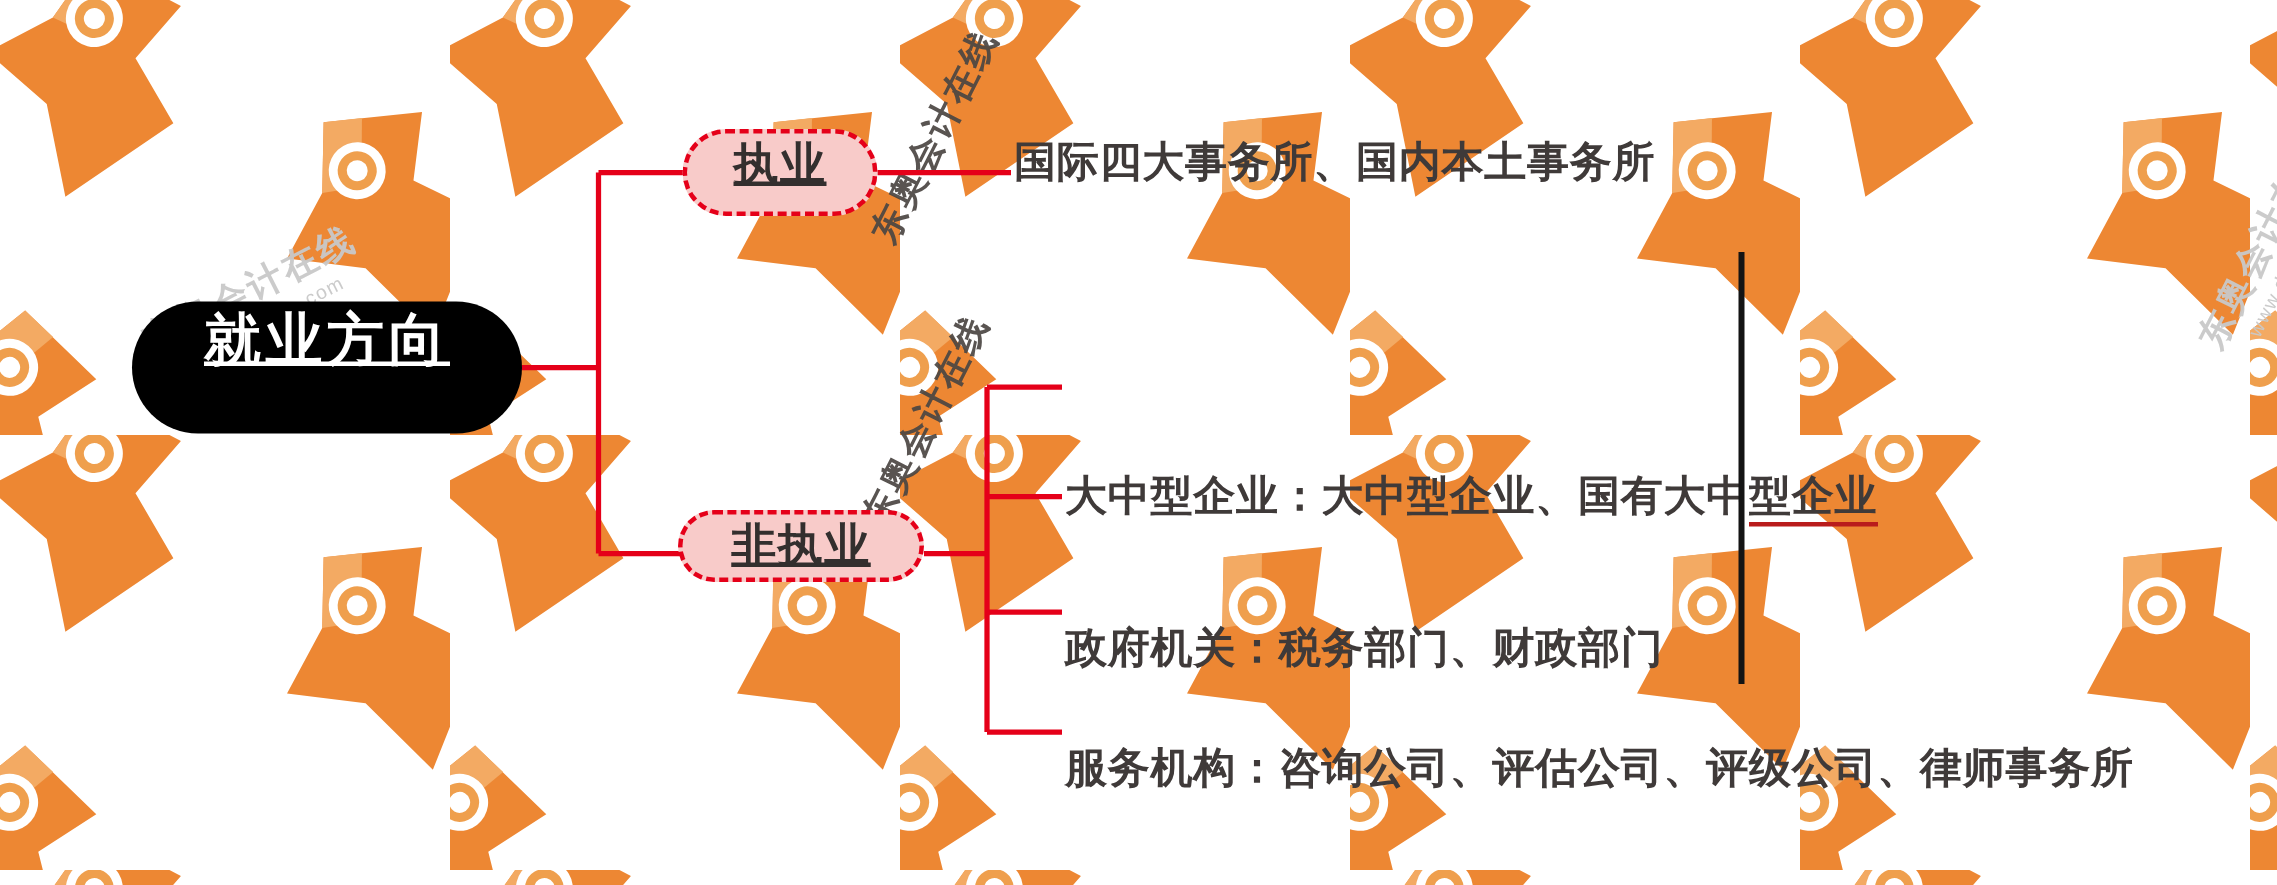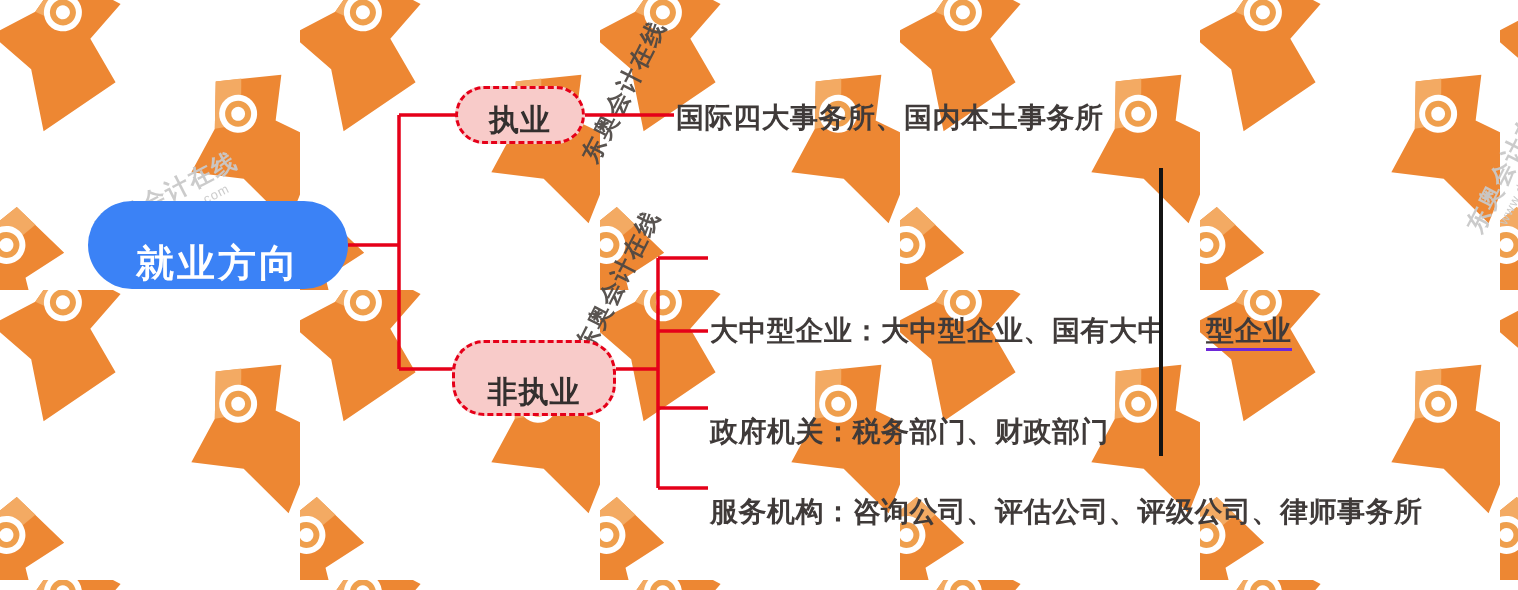--- a/index.html
+++ b/index.html
@@ -40,61 +40,62 @@
   .wm-url   { font-size: 13px; letter-spacing: 1px; }
   .wm-light { color: #c9c9c9; opacity: 0.95; }
   .wm-dark  { color: #4b4643; opacity: 0.92; }
   .wm-rot-a { transform: rotate(-27deg); }
   .wm-rot-b { transform: rotate(-63deg); }
 
   .node {
     position: absolute;
     z-index: 3;
     display: flex;
-    align-items: flex-end;
+    align-items: flex-start;
     justify-content: center;
     font-weight: bold;
     white-space: nowrap;
+    text-decoration: underline;
   }
   .node-root {
     left: 88px; top: 201px;
     width: 260px; height: 88px;
-    background: #3b82f6;
+    background: #000000;
     border-radius: 46px;
     color: #ffffff;
     font-size: 38px;
     letter-spacing: 3px;
   }
   .node-child {
     background: #f8cbc9;
     border: 3px dashed #e50019;
     border-radius: 32px;
     color: #332f2e;
     font-size: 30px;
     letter-spacing: 1px;
   }
   .node-exec    { left: 455px; top: 86px;  width: 130px; height: 58px; }
-  .node-nonexec { left: 452px; top: 340px; width: 164px; height: 76px; }
+  .node-nonexec { left: 452px; top: 340px; width: 164px; height: 48px; }
 
   .leaf {
     position: absolute;
     z-index: 3;
     transform: translateY(-50%);
     font-weight: bold;
     font-size: 28px;
     color: #3f3a39;
     white-space: nowrap;
     letter-spacing: 0.5px;
   }
-  .leaf-a  { left: 676px; top: 118px; }
+  .leaf-a  { left: 676px; top: 108px; }
   .leaf-b1 { left: 710px; top: 258px; }
   .leaf-b2 { left: 710px; top: 331px; }
   .leaf-b3 { left: 710px; top: 432px; }
   .leaf-b4 { left: 710px; top: 512px; }
-  .uline { border-bottom: 3px solid #6d28d9; padding-bottom: 2px; margin-left: 40px; }
+  .uline { border-bottom: 3px solid #b91c1c; padding-bottom: 2px; }
 
   .vline {
     position: absolute;
     z-index: 4;
     left: 1159px; top: 168px;
     width: 4px; height: 288px;
     background: #141414;
   }
 </style>
 </head>

